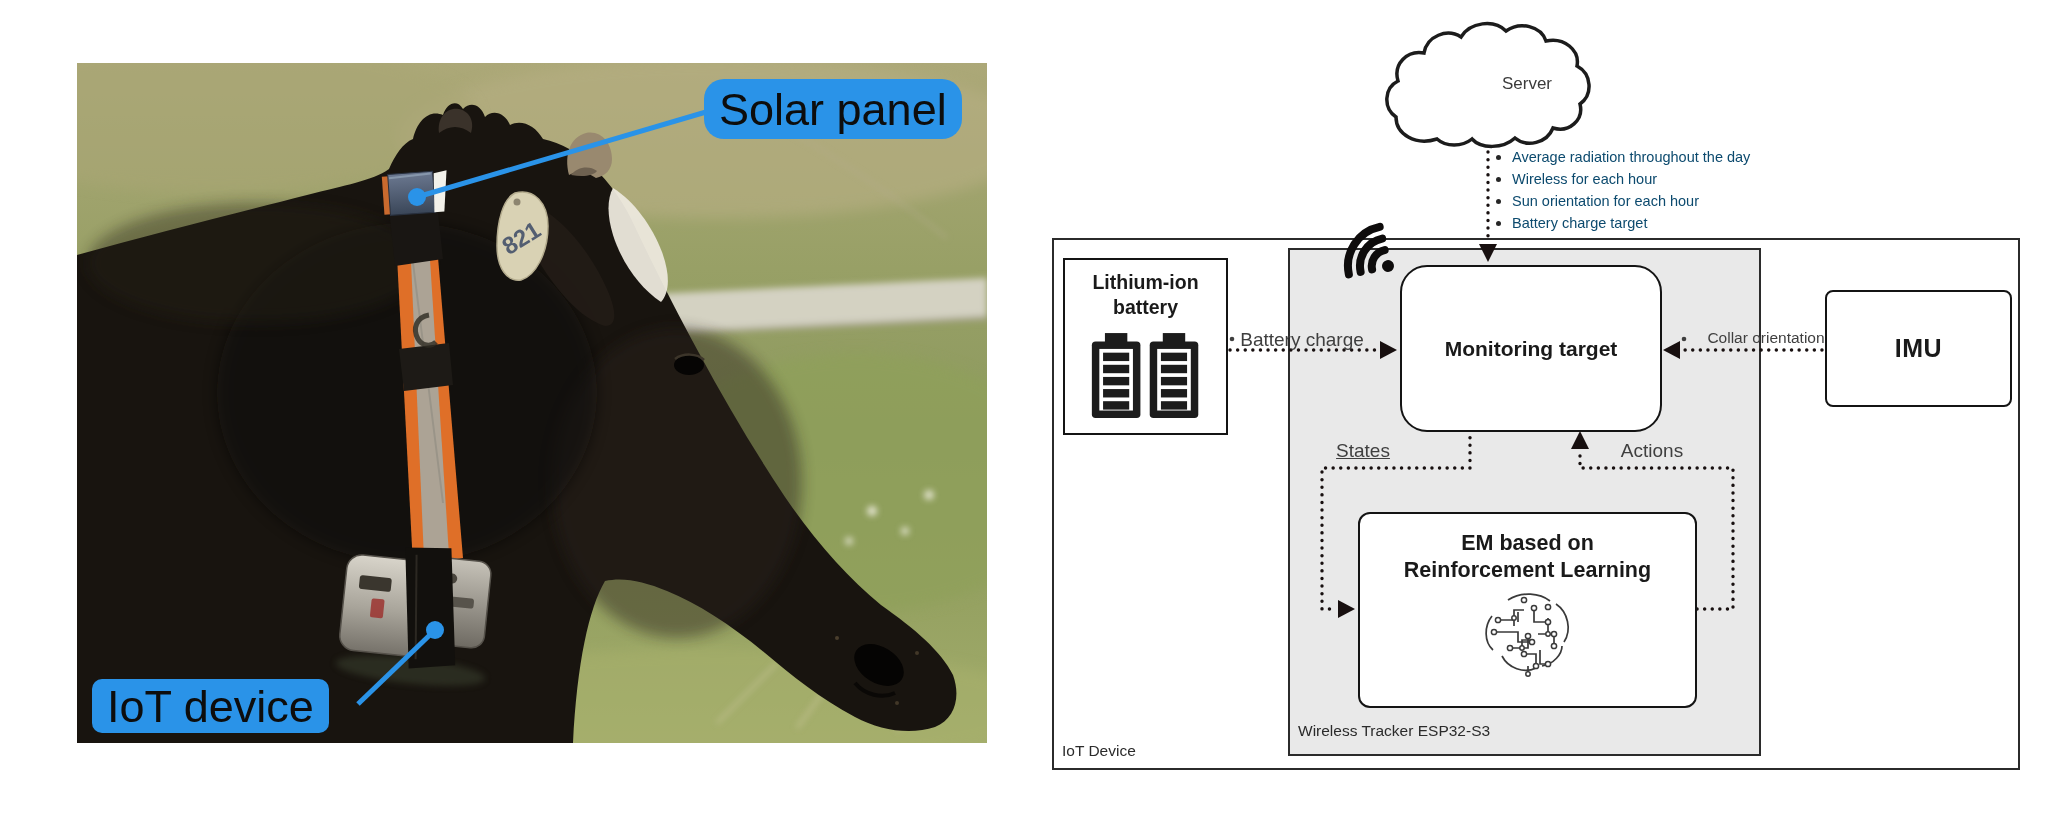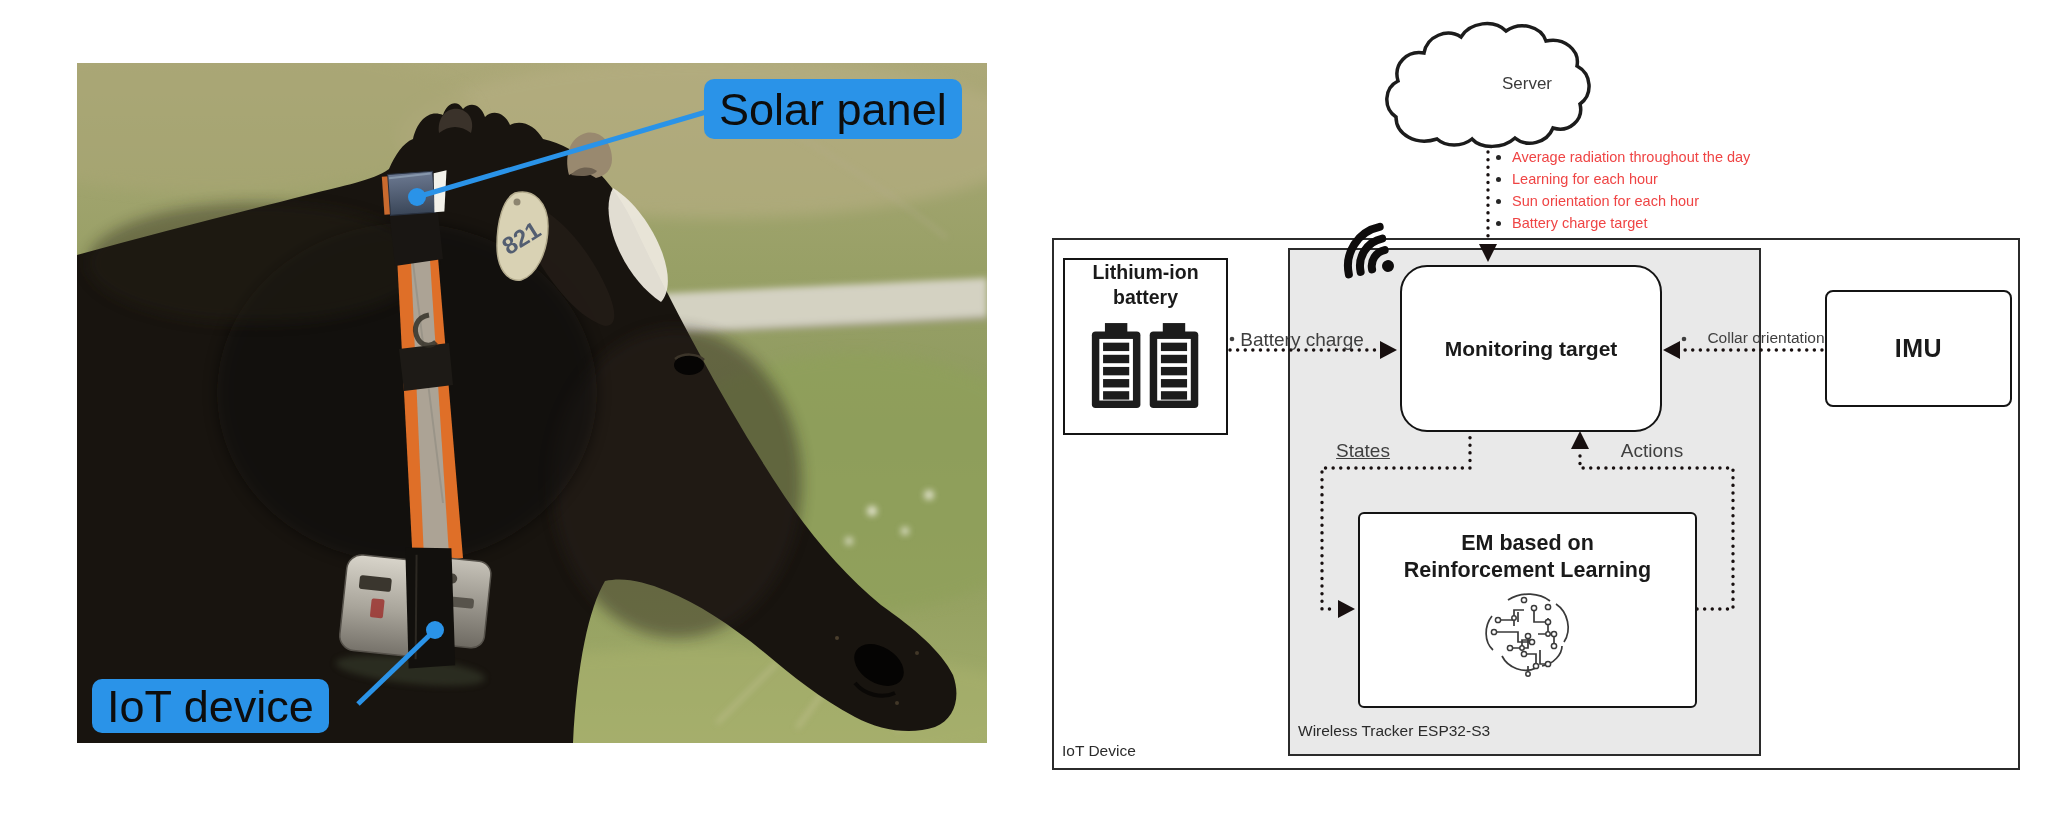--- a/index.html
+++ b/index.html
@@ -9,52 +9,52 @@
   }
   .abs{position:absolute;}
 
   
   #photo{left:77px;top:63px;width:910px;height:680px;z-index:1;}
   .callout-label{
     position:absolute;z-index:2;background:#2a93e8;color:#0d0d0d;
     border-radius:10px;display:flex;align-items:center;justify-content:center;
     font-size:45px;line-height:1;padding:0 15px;white-space:nowrap;font-weight:400;
   }
-  #solar-label{left:704px;top:79px;height:60px;}
+  #solar-label{left:704px;top:79px;height:60px;border-radius:20px;}
   #iot-label{left:92px;top:679px;height:54px;}
 
   
   .frame{border:2px solid #2b2b2b;background:transparent;z-index:2;}
   #outer-box{left:1052px;top:238px;width:964px;height:528px;}
   #tracker-box{left:1288px;top:248px;width:469px;height:504px;background:#e9e9e9;}
   .node{
     background:#ffffff;border:2.5px solid #141414;z-index:4;
     display:flex;flex-direction:column;align-items:center;justify-content:center;
     color:#1a1a1a;font-weight:bold;text-align:center;
   }
-  #battery-box{left:1063px;top:258px;width:165px;height:177px;justify-content:flex-start;box-sizing:border-box;}
+  #battery-box{left:1063px;top:258px;width:165px;height:177px;justify-content:flex-start;padding-top:10px;box-sizing:border-box;}
   #battery-box .title{font-size:19.5px;line-height:1.3;width:150px;}
   #monitoring-box{left:1400px;top:265px;width:258px;height:163px;border-radius:27px;font-size:21px;}
   #imu-box{left:1825px;top:290px;width:183px;height:113px;border-radius:8px;font-size:25px;letter-spacing:.5px;}
-  #em-box{left:1358px;top:512px;width:339px;height:196px;border-radius:6px;justify-content:flex-start;padding-top:16px;box-sizing:border-box;}
+  #em-box{left:1358px;top:512px;width:339px;height:196px;border-radius:12px;justify-content:flex-start;padding-top:16px;box-sizing:border-box;}
   #em-box .title{font-size:21.5px;line-height:1.25;width:272px;}
 
   .small-label{position:absolute;z-index:5;font-size:15.5px;color:#2b2b2b;white-space:nowrap;}
   #iot-box-label{left:1062px;top:742px;}
   #tracker-label{left:1298px;top:722px;}
   #server-label{left:1432px;top:74px;width:120px;text-align:right;font-size:17px;color:#3b3b3b;z-index:5;}
 
   .edge-label{position:absolute;z-index:5;color:#3f3f3f;text-align:center;white-space:nowrap;}
   #lbl-battery{left:1236px;top:329px;width:132px;font-size:19px;}
   #lbl-collar{left:1690px;top:329px;width:152px;font-size:15.5px;}
   #lbl-states{left:1318px;top:440px;width:90px;font-size:19px;text-decoration:underline;}
   #lbl-actions{left:1607px;top:440px;width:90px;font-size:19px;}
 
   #bullets{left:1496px;top:146px;z-index:5;}
-  .bullet-item{display:flex;align-items:center;height:22px;font-size:14.5px;color:#ef4444;white-space:nowrap;}
+  .bullet-item{display:flex;align-items:center;height:22px;font-size:14.5px;color:#0c4a6e;white-space:nowrap;}
   .bdot{width:5px;height:5px;border-radius:50%;background:#262626;margin-right:11px;flex:0 0 auto;}
 
   #overlay{left:0;top:0;width:2064px;height:836px;z-index:3;pointer-events:none;}
   #battery-icons{margin-top:12px;}
 </style>
 </head>
 <body>
 
 <div class="abs" id="photo">
 <svg width="910" height="680" viewBox="0 0 910 680">
@@ -257,21 +257,21 @@
 </svg>
 
 <div class="abs" id="server-label">Server</div>
 <div class="abs" id="bullets">
   <div class="bullet-item">
     <span class="bdot"></span>
     <span>Average radiation throughout the day</span>
   </div>
   <div class="bullet-item">
     <span class="bdot"></span>
-    <span>Learning for each hour</span>
+    <span>Wireless for each hour</span>
   </div>
   <div class="bullet-item">
     <span class="bdot"></span>
     <span>Sun orientation for each hour</span>
   </div>
   <div class="bullet-item">
     <span class="bdot"></span>
     <span>Battery charge target</span>
   </div>
 </div>

